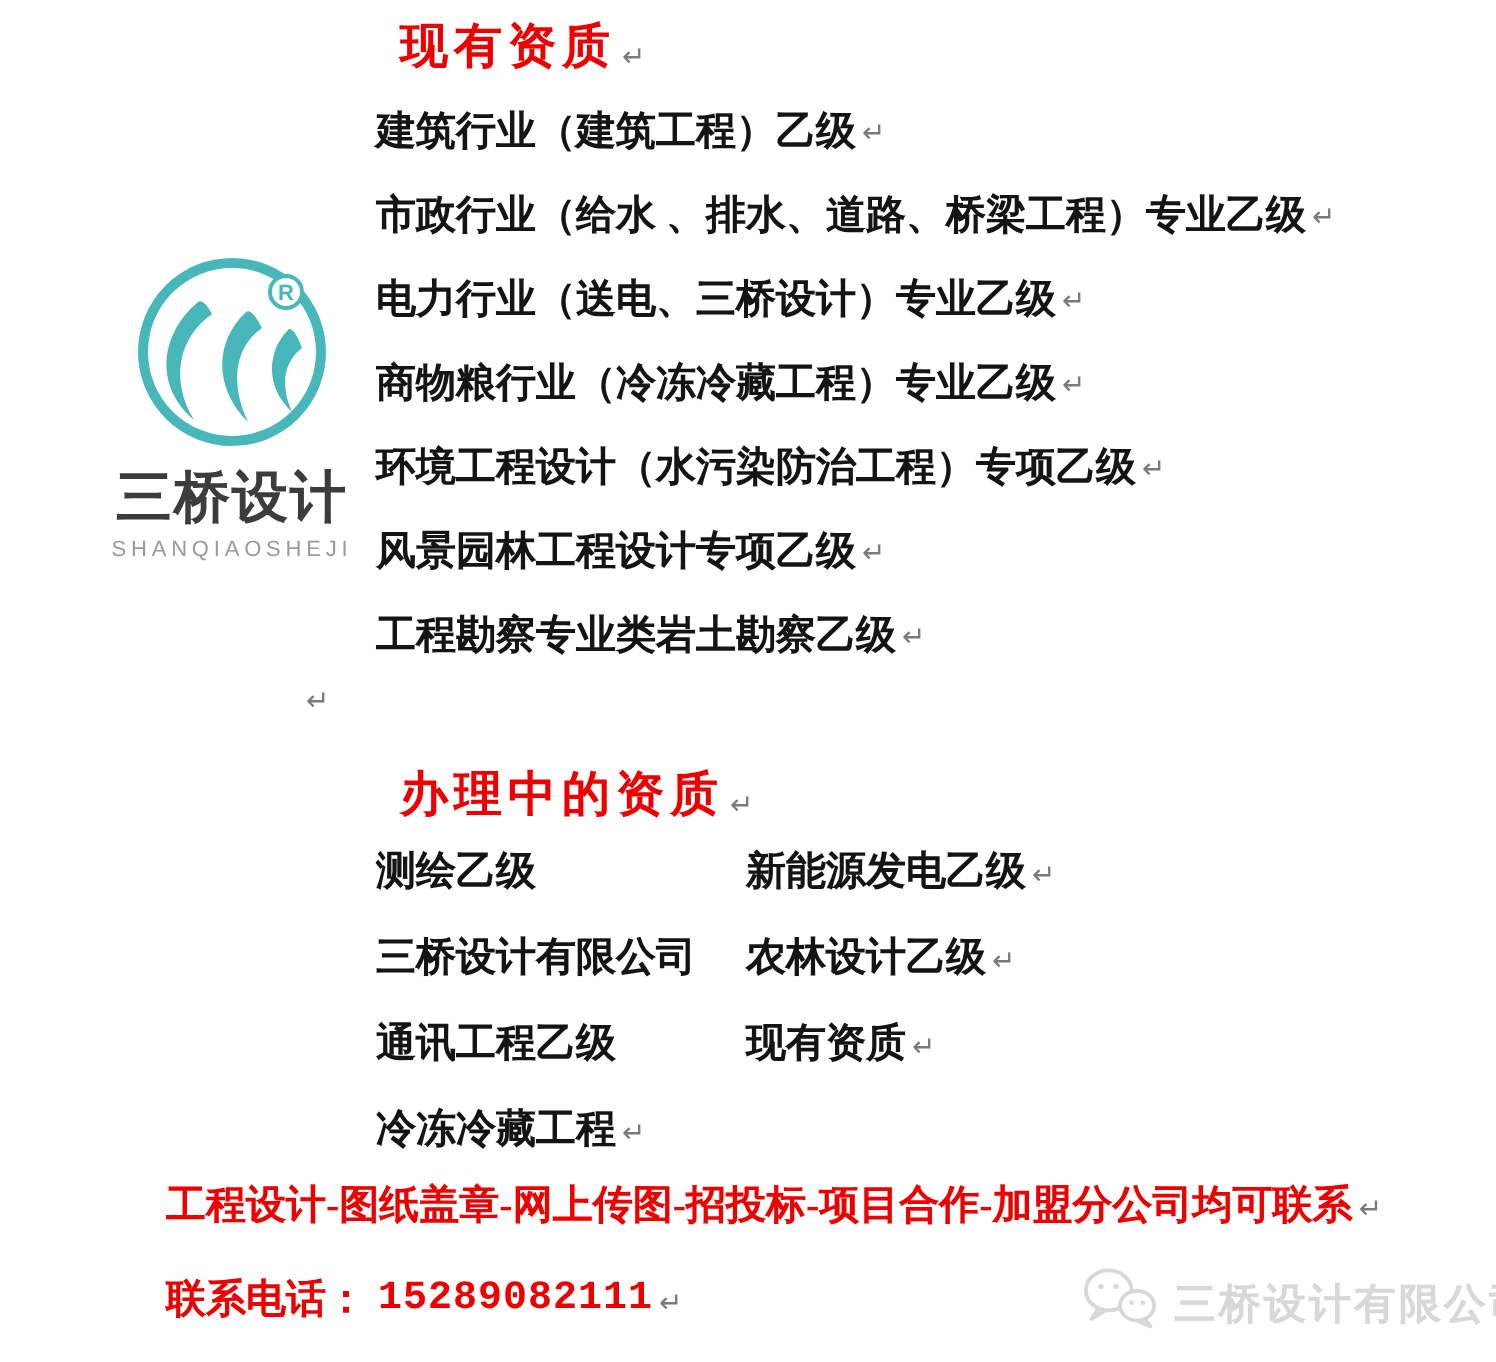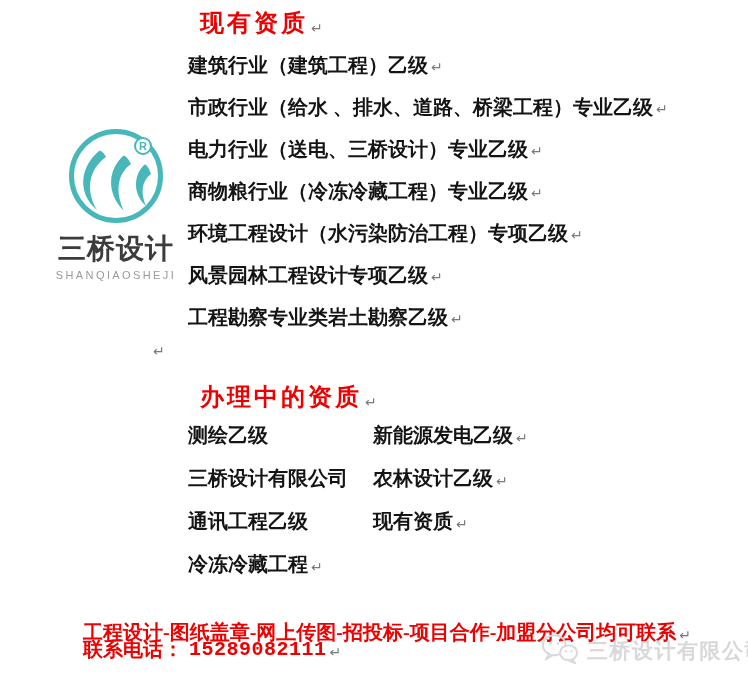--- a/index.html
+++ b/index.html
@@ -24,21 +24,21 @@
   .line { height:42px; display:flex; align-items:center; font-size:20px; font-weight:bold; white-space:nowrap; }
   .mark { color:#7a7a7a; font-size:14px; font-weight:normal; margin-left:3px;
           font-family:"DejaVu Sans",sans-serif; position:relative; top:2px; }
   .lone-mark { position:absolute; left:150px; top:343px; }
   
   .pending-rows { position:absolute; left:188px; top:414px; }
   .p-row { height:43px; display:flex; align-items:center; font-size:20px; font-weight:bold; white-space:nowrap; }
   .p-col-left { display:inline-block; width:185px; }
   
   .footer-line { position:absolute; left:83px; font-size:20px; font-weight:bold; color:#ee0000; white-space:nowrap; display:flex; align-items:center; }
-  .footer-services { top:619px; }
+  .footer-services { top:589px; }
   .footer-phone { top:636px; }
   .phone-number { font-family:Liberation Mono, monospace; margin-left:6px; letter-spacing:0.5px; }
   
   .watermark { position:absolute; left:541px; top:632px; display:flex; align-items:center; }
   .wm-text { font-size:21px; color:#d8d8d8; letter-spacing:1.5px; margin-left:8px; white-space:nowrap; font-weight:bold; }
 </style>
 </head>
 <body>
 
 <div class="canvas">

